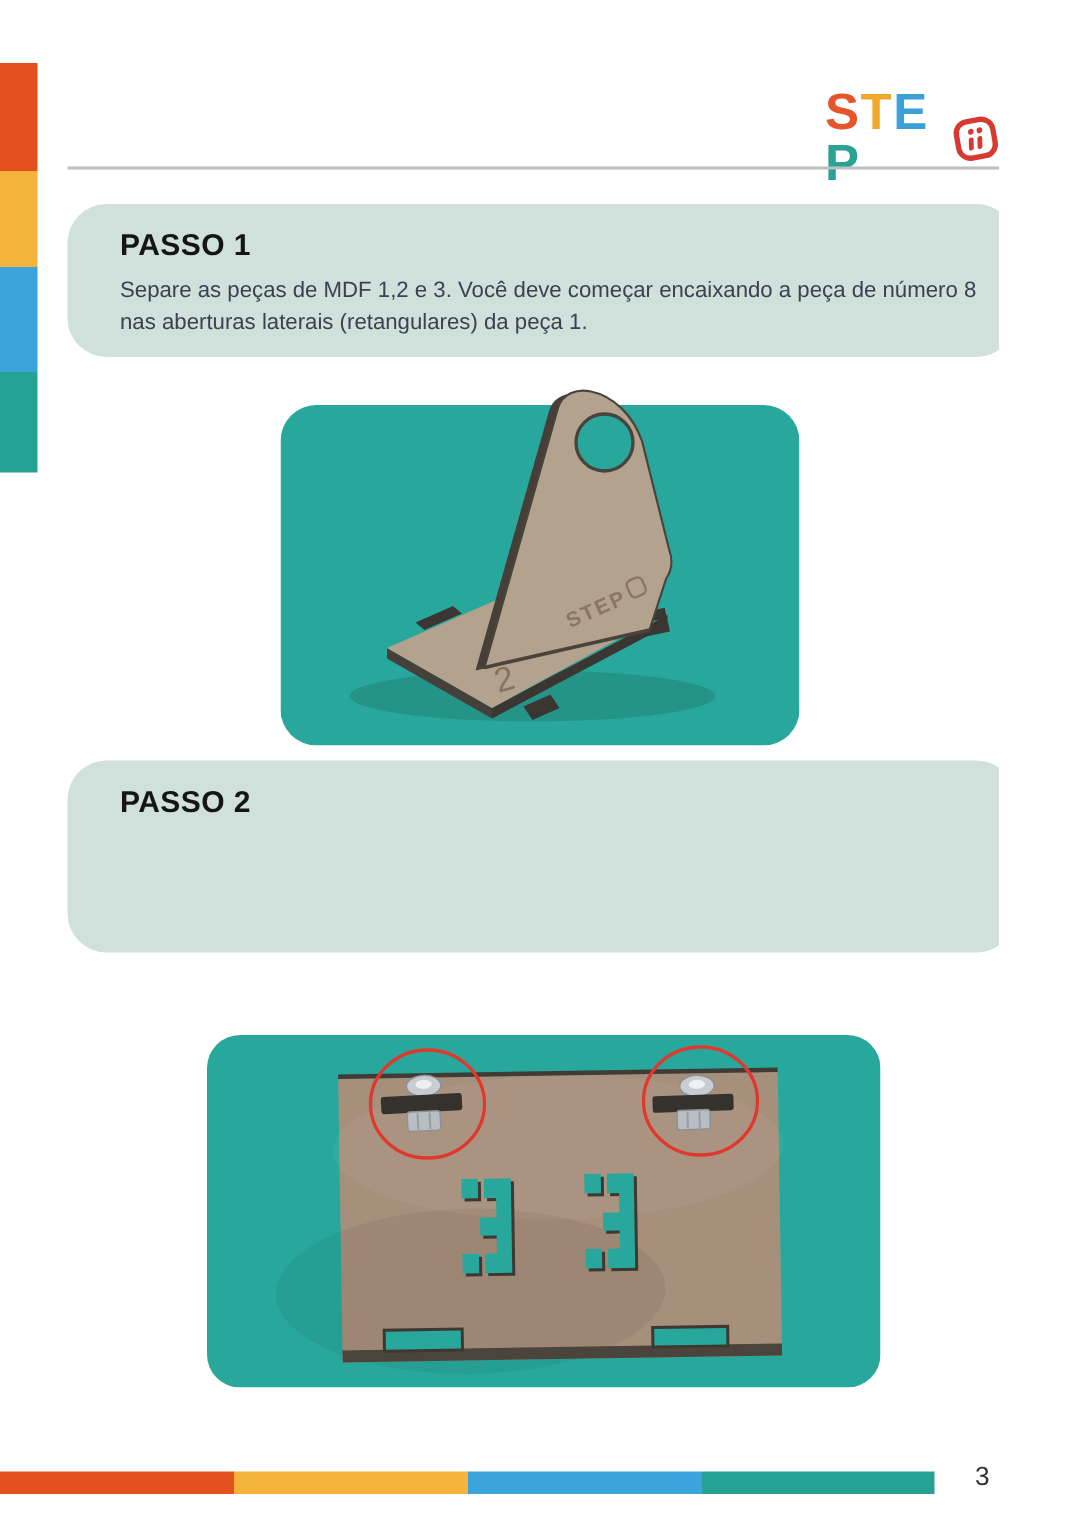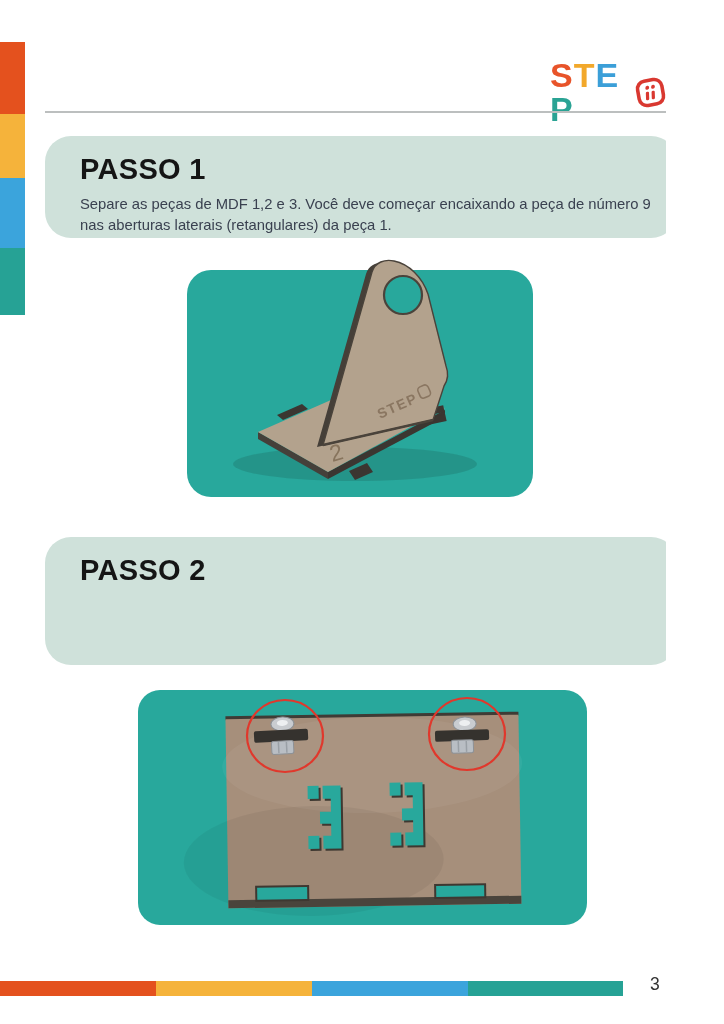--- a/index.html
+++ b/index.html
@@ -18,22 +18,22 @@
   .wordmark{font-size:34px;font-weight:bold;letter-spacing:1px;line-height:1;}
   .wordmark span{display:inline-block;}
   .l0{color:#E8542A;} .l1{color:#F2A82B;} .l2{color:#3B9FD8;} .l3{color:#2AA394;}
   .logo-icon{width:37px;height:37px;display:block;}
 
   .divider{position:absolute;top:111px;left:45px;width:679px;height:2px;background:#bcbfbf;}
 
   
   .step-box{position:absolute;left:45px;width:632px;background:#CFE1DA;border-radius:26px;box-sizing:border-box;}
   .box1{top:136px;height:102px;}
-  .box2{top:537px;height:128px;}
-  .step-box h2{margin:0;padding:17px 0 0 35px;font-size:29px;font-weight:bold;color:#151515;letter-spacing:.3px;}
+  .box2{top:507px;height:128px;}
+  .step-box h2{margin:0;padding:17px 0 0 35px;font-size:20px;font-weight:bold;color:#151515;letter-spacing:.3px;}
   .step-box p{margin:0;padding:8px 14px 0 35px;max-width:585px;font-size:14.8px;line-height:1.42;color:#3A4150;}
 
   
   .fig{position:absolute;display:block;margin:0;}
   .fig1{left:187px;top:258px;width:346px;height:239px;}
   .fig2{left:138px;top:690px;width:449px;height:235px;}
   .fig svg{display:block;}
 
   
   .footer-bar{position:absolute;left:0;top:981px;width:623px;height:15px;display:flex;}
@@ -68,21 +68,21 @@
           <circle cx="31.5" cy="16" r="3" fill="#D93830"></circle>
         </g>
       </g>
     </svg>
   </div>
 
   <div class="divider"></div>
 
   <section class="step-box box1">
     <h2>PASSO 1</h2>
-    <p>Separe as peças de MDF 1,2 e 3. Você deve começar encaixando a peça de número 9 nas aberturas laterais (retangulares) da peça 1.</p>
+    <p>Separe as peças de MDF 1,2 e 3. Você deve começar encaixando a peça de número 8 nas aberturas laterais (retangulares) da peça 1.</p>
   </section>
 
   <figure class="fig fig1">
     <svg viewBox="0 0 346 239" width="346" height="239">
 
       <rect x="0" y="12" width="346" height="227" rx="24" fill="#28A89C"></rect>
 
       <ellipse cx="168" cy="206" rx="122" ry="17" fill="rgba(20,60,54,0.18)"></ellipse>
 
       <g>

